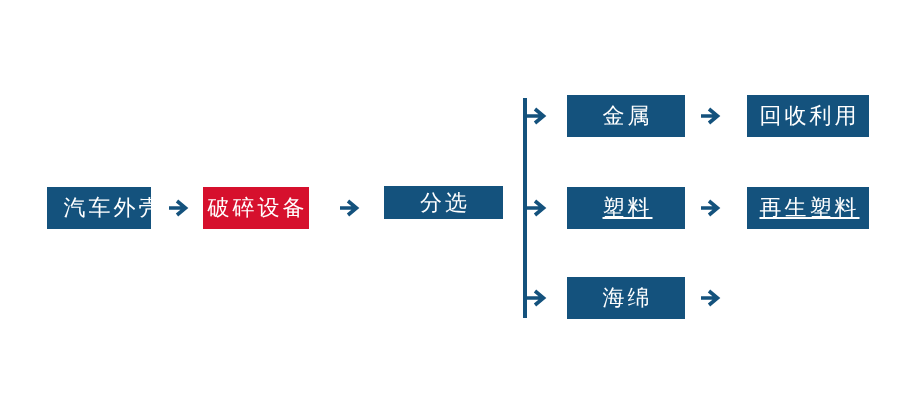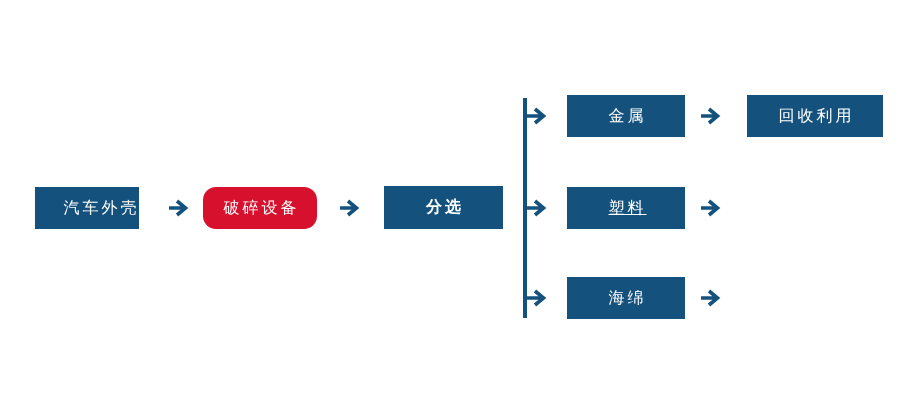--- a/index.html
+++ b/index.html
@@ -14,43 +14,43 @@
     width:900px;height:411px;
     background:var(--background);
     font-family:"Liberation Sans","DejaVu Sans",sans-serif;
     overflow:hidden;
   }
   .node{
     position:absolute;
     height:42px;
     display:flex;align-items:center;justify-content:center;
     color:var(--text);
-    font-size:16px;
+    font-size:22px;
     letter-spacing:3px;
     padding-left:3px; 
     box-sizing:border-box;
     white-space:nowrap;
   }
   .node.blue{background:var(--blue);}
   .node.red{background:var(--red);}
   .arrow{position:absolute;width:26px;height:18px;}
   .arrow path{stroke:var(--blue);stroke-width:3.6;fill:none;stroke-linejoin:miter;stroke-linecap:butt;}
   .vline{position:absolute;left:523px;top:98px;width:4px;height:220px;background:var(--blue);}
 
   
-  .n-car     {left:35px;  top:187px; width:104px;padding-left:29px;}
-  .n-crusher {left:203px; top:187px; width:114px;border-radius:13px;}
-  .n-sorting {left:384px; top:186px; width:119px; height:43px;font-weight:bold;}
+  .n-car     {left:47px;  top:187px; width:104px;padding-left:29px;}
+  .n-crusher {left:203px; top:187px; width:106px;}
+  .n-sorting {left:384px; top:186px; width:119px; height:33px;}
   .a-1{left:168px; top:199px;}
   .a-2{left:339px; top:199px;}
 
   
   .row1{top:95px;}  .row2{top:187px;text-decoration:underline;} .row3{top:277px;text-align:center;}
   .col-material{left:567px; width:118px;}
-  .col-result {left:747px; width:136px;}
+  .col-result {left:747px; width:122px;}
   .a-b1{left:526px; top:107px;}
   .a-b2{left:526px; top:199px;}
   .a-b3{left:526px; top:289px;}
   .a-r1{left:700px; top:107px;}
   .a-r2{left:700px; top:199px;}
   .a-r3{left:700px; top:289px;}
 </style>
 </head>
 <body>
 
@@ -85,19 +85,20 @@
   <div class="node blue col-material row1">金属</div>
   <svg class="arrow a-r1" viewBox="0 0 26 18">
     <path d="M1 9 L17 9 M9 2 L17.5 9 L9 16"></path>
   </svg>
   <div class="node blue col-result row1">回收利用</div>
 
   <div class="node blue col-material row2">塑料</div>
   <svg class="arrow a-r2" viewBox="0 0 26 18">
     <path d="M1 9 L17 9 M9 2 L17.5 9 L9 16"></path>
   </svg>
+  <div class="node blue col-result row2">再生塑料</div>
 
   <div class="node blue col-material row3">海绵</div>
   <svg class="arrow a-r3" viewBox="0 0 26 18">
     <path d="M1 9 L17 9 M9 2 L17.5 9 L9 16"></path>
   </svg>
 
 </div>
 
 </body></html>

